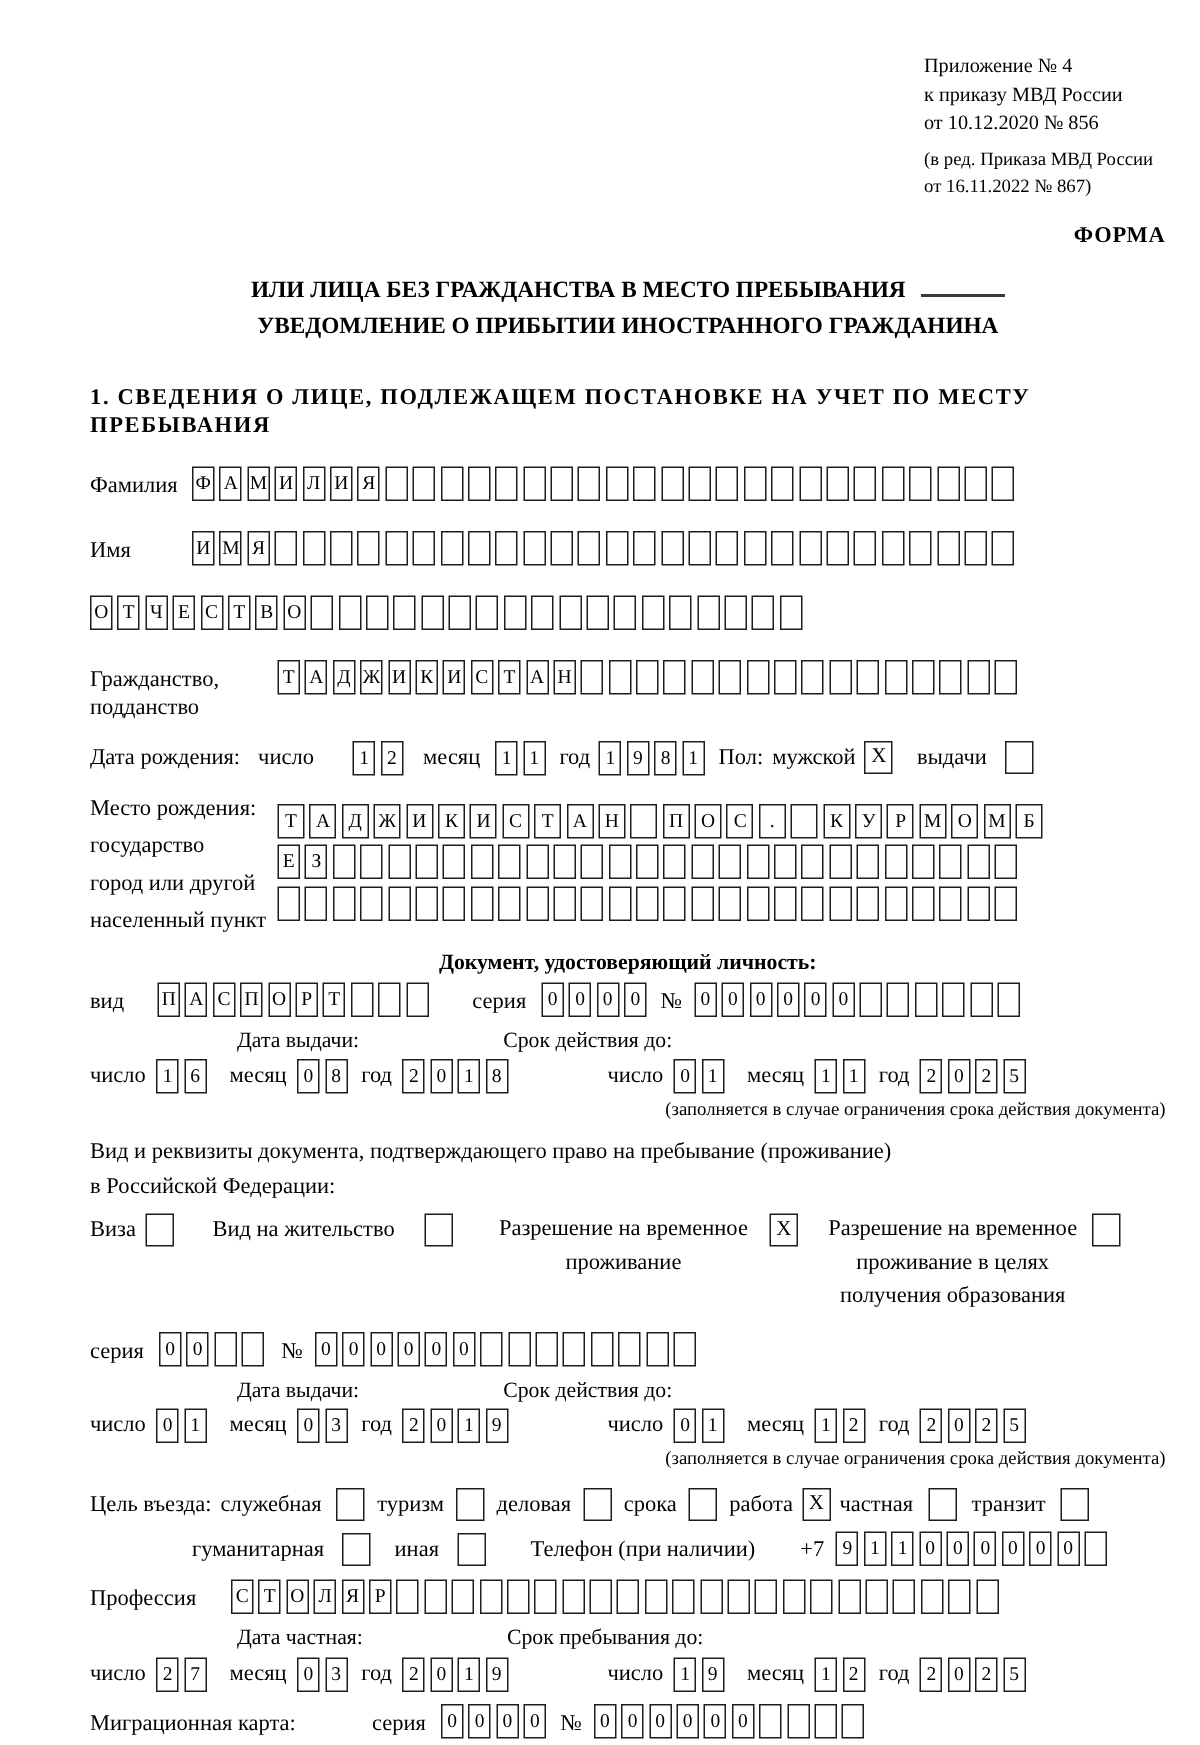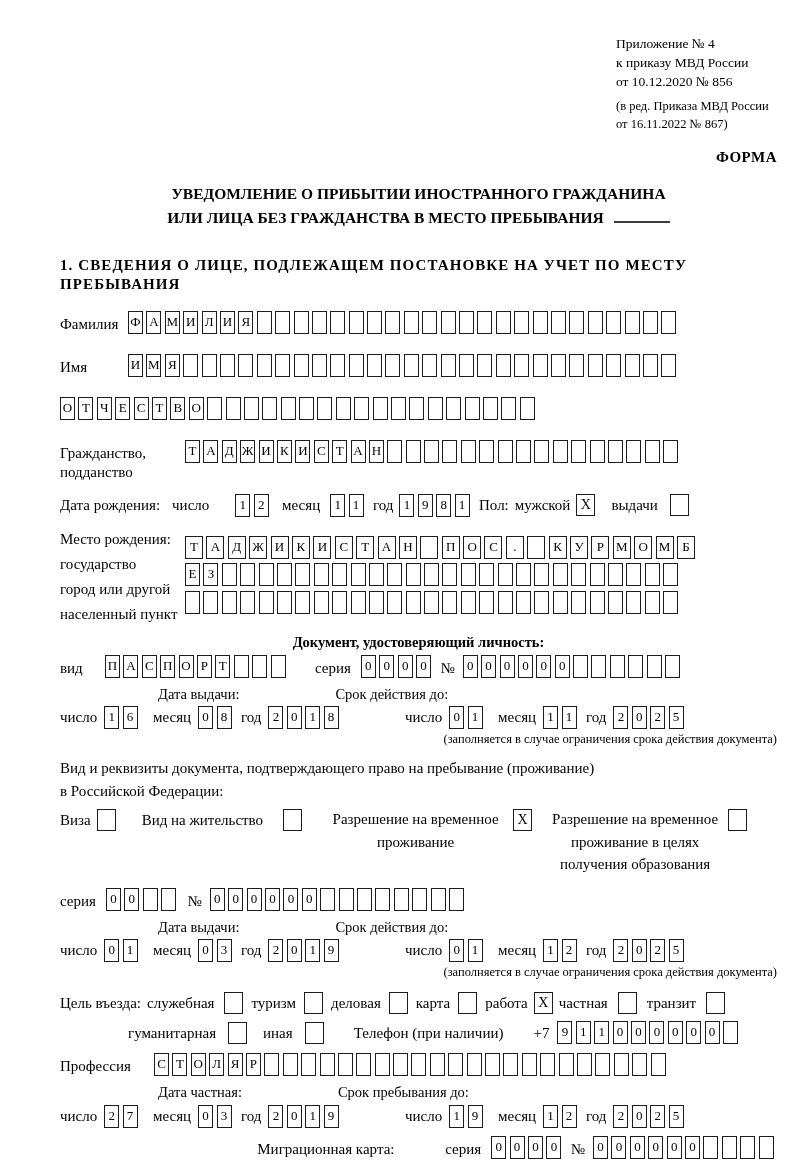--- a/index.html
+++ b/index.html
@@ -89,24 +89,24 @@
     <div>к приказу МВД России</div>
     <div>от 10.12.2020 № 856</div>
     <div class="amend">
       <div>(в ред. Приказа МВД России</div>
       <div>от 16.11.2022 № 867)</div>
     </div>
   </div>
   <div class="forma">ФОРМА</div>
 
   <div class="title">
-    <div>УВЕДОМЛЕНИЕ О ПРИБЫТИИ ИНОСТРАННОГО ГРАЖДАНИНА</div>
     <div>
       <span>ИЛИ ЛИЦА БЕЗ ГРАЖДАНСТВА В МЕСТО ПРЕБЫВАНИЯ</span><span class="uline"></span>
     </div>
+    <div>УВЕДОМЛЕНИЕ О ПРИБЫТИИ ИНОСТРАННОГО ГРАЖДАНИНА</div>
   </div>
 
   <div class="sec">1. СВЕДЕНИЯ О ЛИЦЕ, ПОДЛЕЖАЩЕМ ПОСТАНОВКЕ НА УЧЕТ ПО МЕСТУ ПРЕБЫВАНИЯ</div>
 
   <div class="row" style="margin-top:18px;">
     <span class="lblcol w-fam">Фамилия</span>
     <span class="cells">
         <span class="cell">Ф</span>
         <span class="cell">А</span>
         <span class="cell">М</span>
@@ -538,21 +538,21 @@
   <div class="note-right">(заполняется в случае ограничения срока действия документа)</div>
 
   <div class="purpose-row">
     <span>Цель въезда:</span>
     <span class="ml6">служебная</span>
     <span class="cb ml10"></span>
     <span class="ml8">туризм</span>
     <span class="cb ml8"></span>
     <span class="ml8">деловая</span>
     <span class="cb ml8"></span>
-    <span class="ml8">карта</span>
+    <span class="ml8">срока</span>
     <span class="cb ml8"></span>
     <span class="ml8">работа</span>
     <span class="cb ml6">X</span>
     <span class="ml6">частная</span>
     <span class="cb ml10"></span>
     <span class="ml10">транзит</span>
     <span class="cb ml10"></span>
   </div>
   <div class="purpose-row" style="margin-top:7px; margin-left:68px;">
     <span>гуманитарная</span>
@@ -647,21 +647,21 @@
       <span class="dl ml6">год</span>
       <span class="cells">
           <span class="cell">2</span>
           <span class="cell">0</span>
           <span class="cell">2</span>
           <span class="cell">5</span>
         </span>
     </span>
   </div>
 
-  <div class="row" style="margin-top:8px;justify-content:flex-end;">
+  <div class="row" style="margin-top:8px;">
     <span class="lblcol w-mig">Миграционная карта:</span>
     <span class="lblcol">серия</span>
     <span class="cells ml10">
         <span class="cell">0</span>
         <span class="cell">0</span>
         <span class="cell">0</span>
         <span class="cell">0</span>
       </span>
     <span class="lblcol ml6">№</span>
     <span class="cells ml8">

